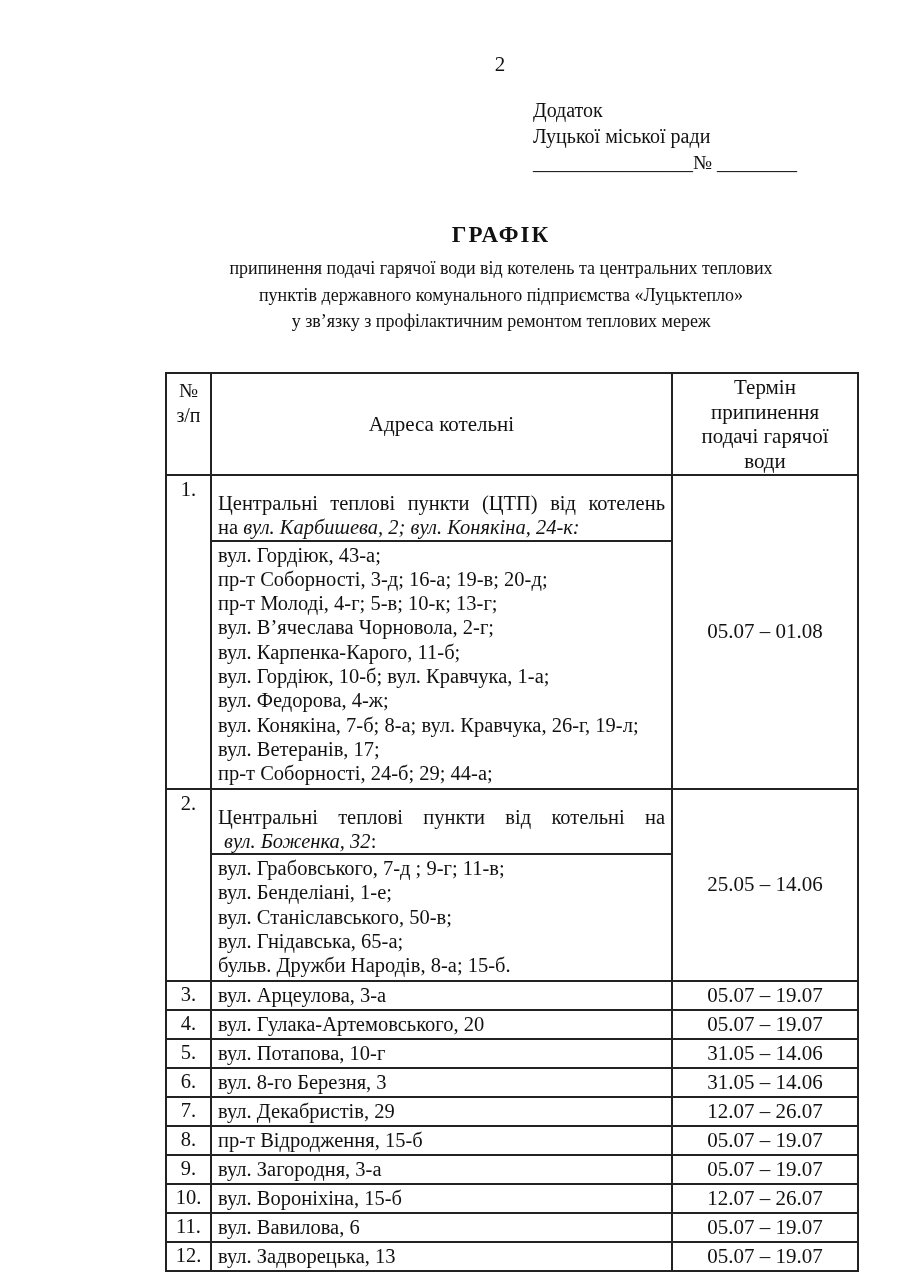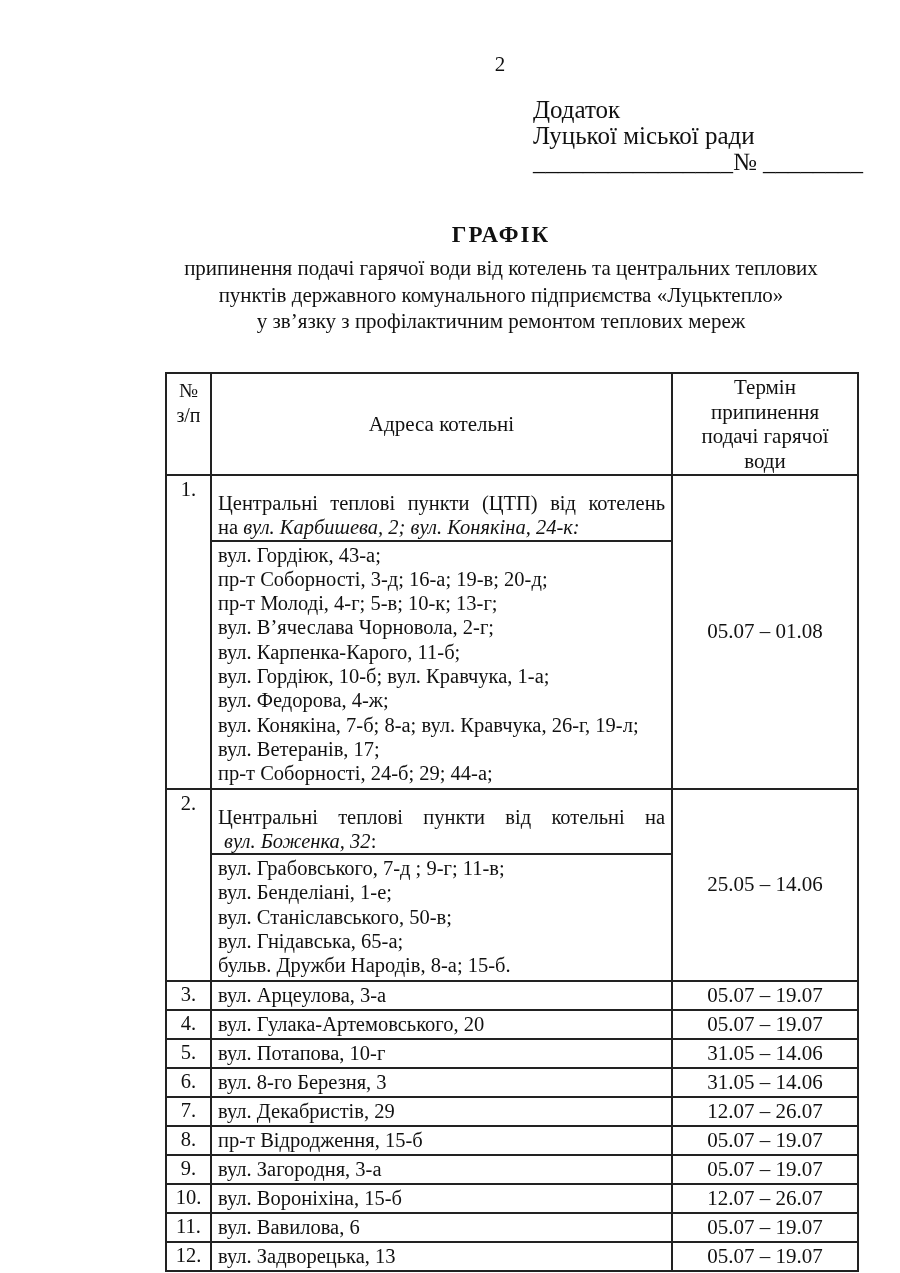--- a/index.html
+++ b/index.html
@@ -4,25 +4,25 @@
 <style>
   html,body{margin:0;padding:0;}
   body{
     width:900px;height:1273px;background:#ffffff;position:relative;
     font-family:"Liberation Serif","DejaVu Serif",serif;
     color:#111;-webkit-font-smoothing:antialiased;
   }
   .page{position:absolute;inset:0;}
   .page-number{position:absolute;top:52px;left:0;width:1000px;text-align:center;
     font-size:21px;}
-  .appendix{position:absolute;top:97px;left:533px;font-size:25px;line-height:26px;}
+  .appendix{position:absolute;top:97px;left:533px;font-size:20px;line-height:26px;}
   .appendix div{white-space:nowrap;}
   .title-block{position:absolute;top:222px;left:150px;width:702px;text-align:center;}
   .doc-title{font-size:23px;font-weight:bold;letter-spacing:2px;margin:0 0 7px 0;}
-  .subtitle{font-size:21px;line-height:26.5px;font-family:Liberation Serif, serif;}
+  .subtitle{font-size:18px;line-height:26.5px;font-family:Liberation Serif, serif;}
   table.schedule{
     position:absolute;top:372px;left:165px;width:692px;
     border-collapse:collapse;table-layout:fixed;
     font-size:20.5px;
   }
   table.schedule col.c1{width:45px;}
   table.schedule col.c2{width:461px;}
   table.schedule col.c3{width:186px;}
   table.schedule td,table.schedule th{
     border:2px solid #222;font-weight:normal;overflow:hidden;

